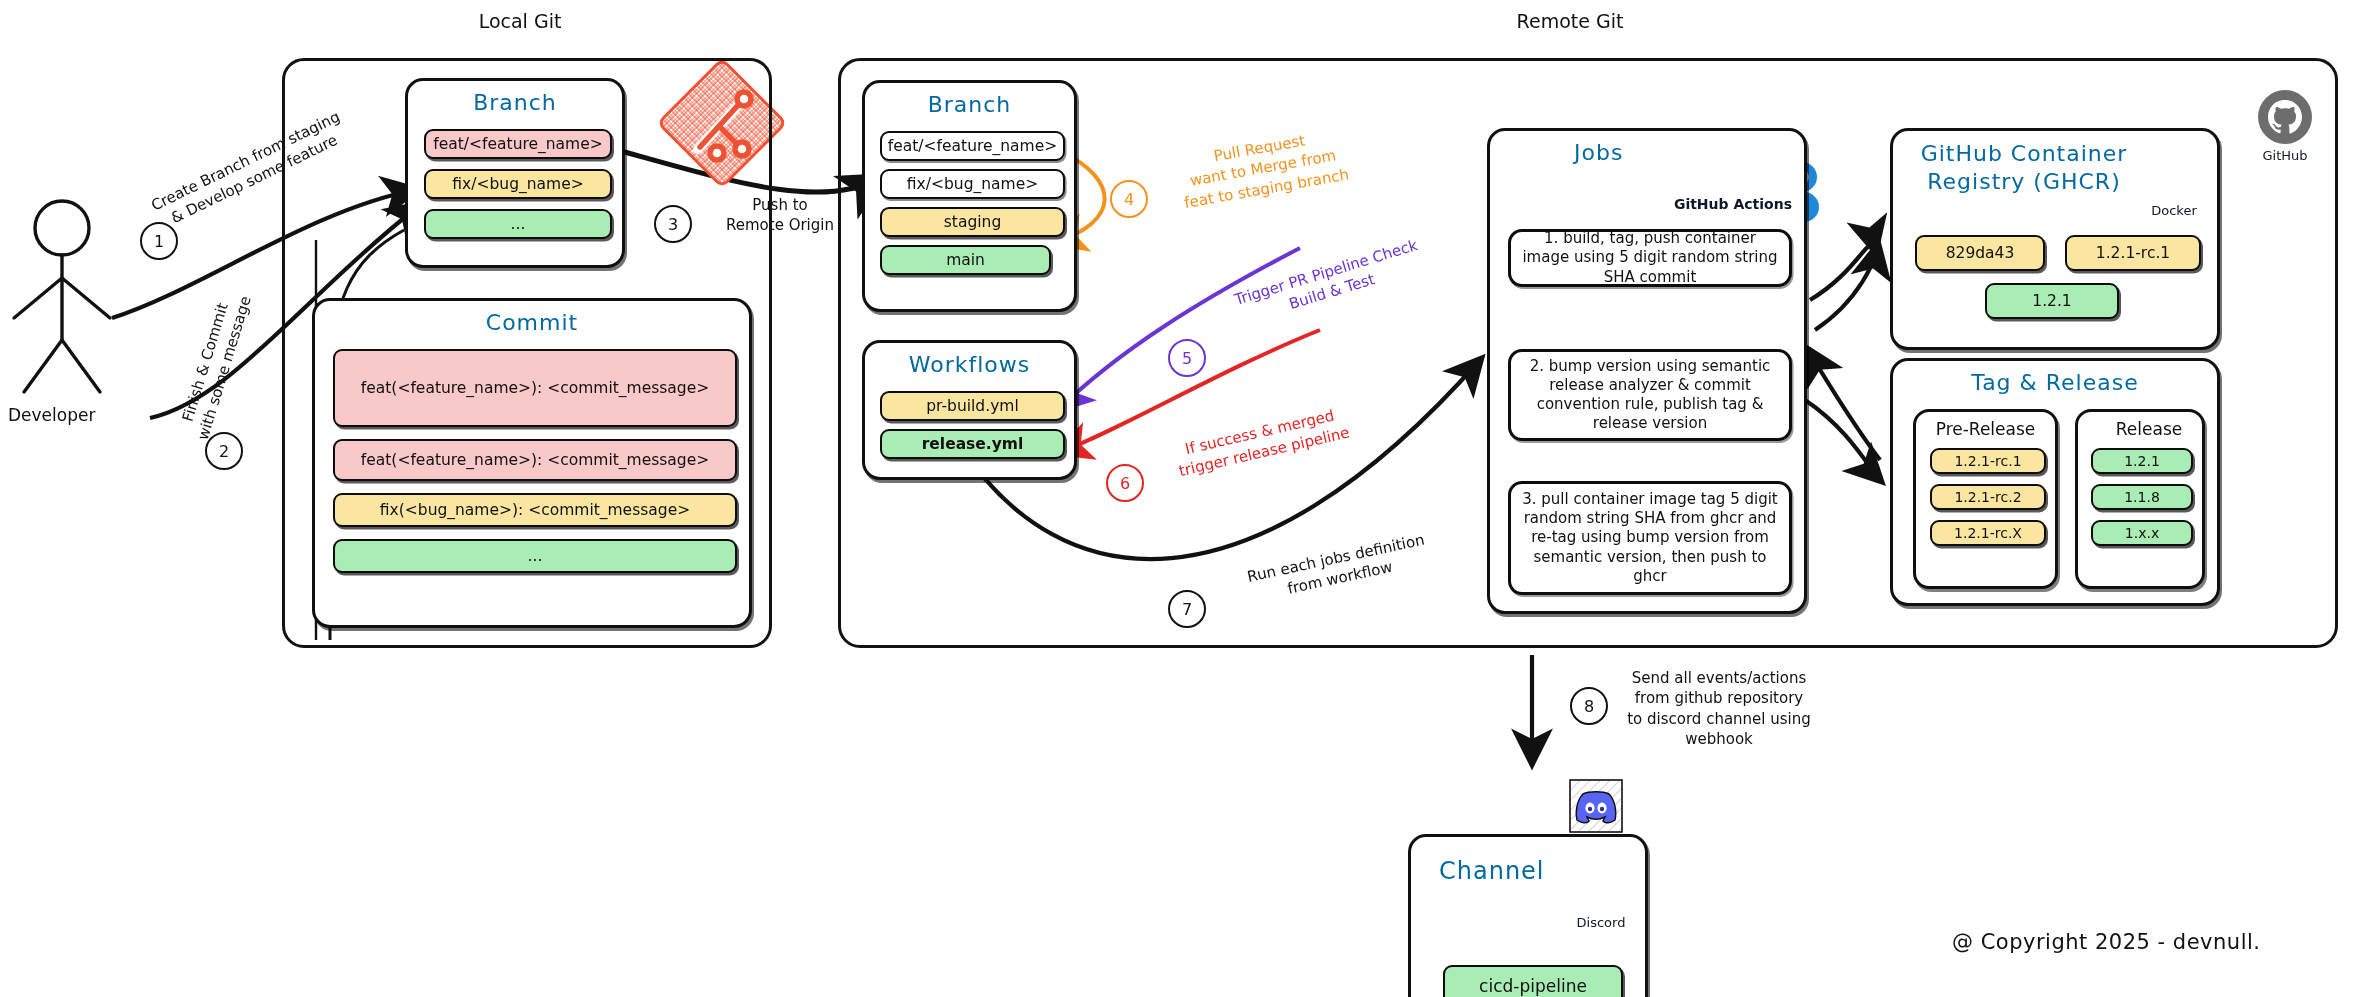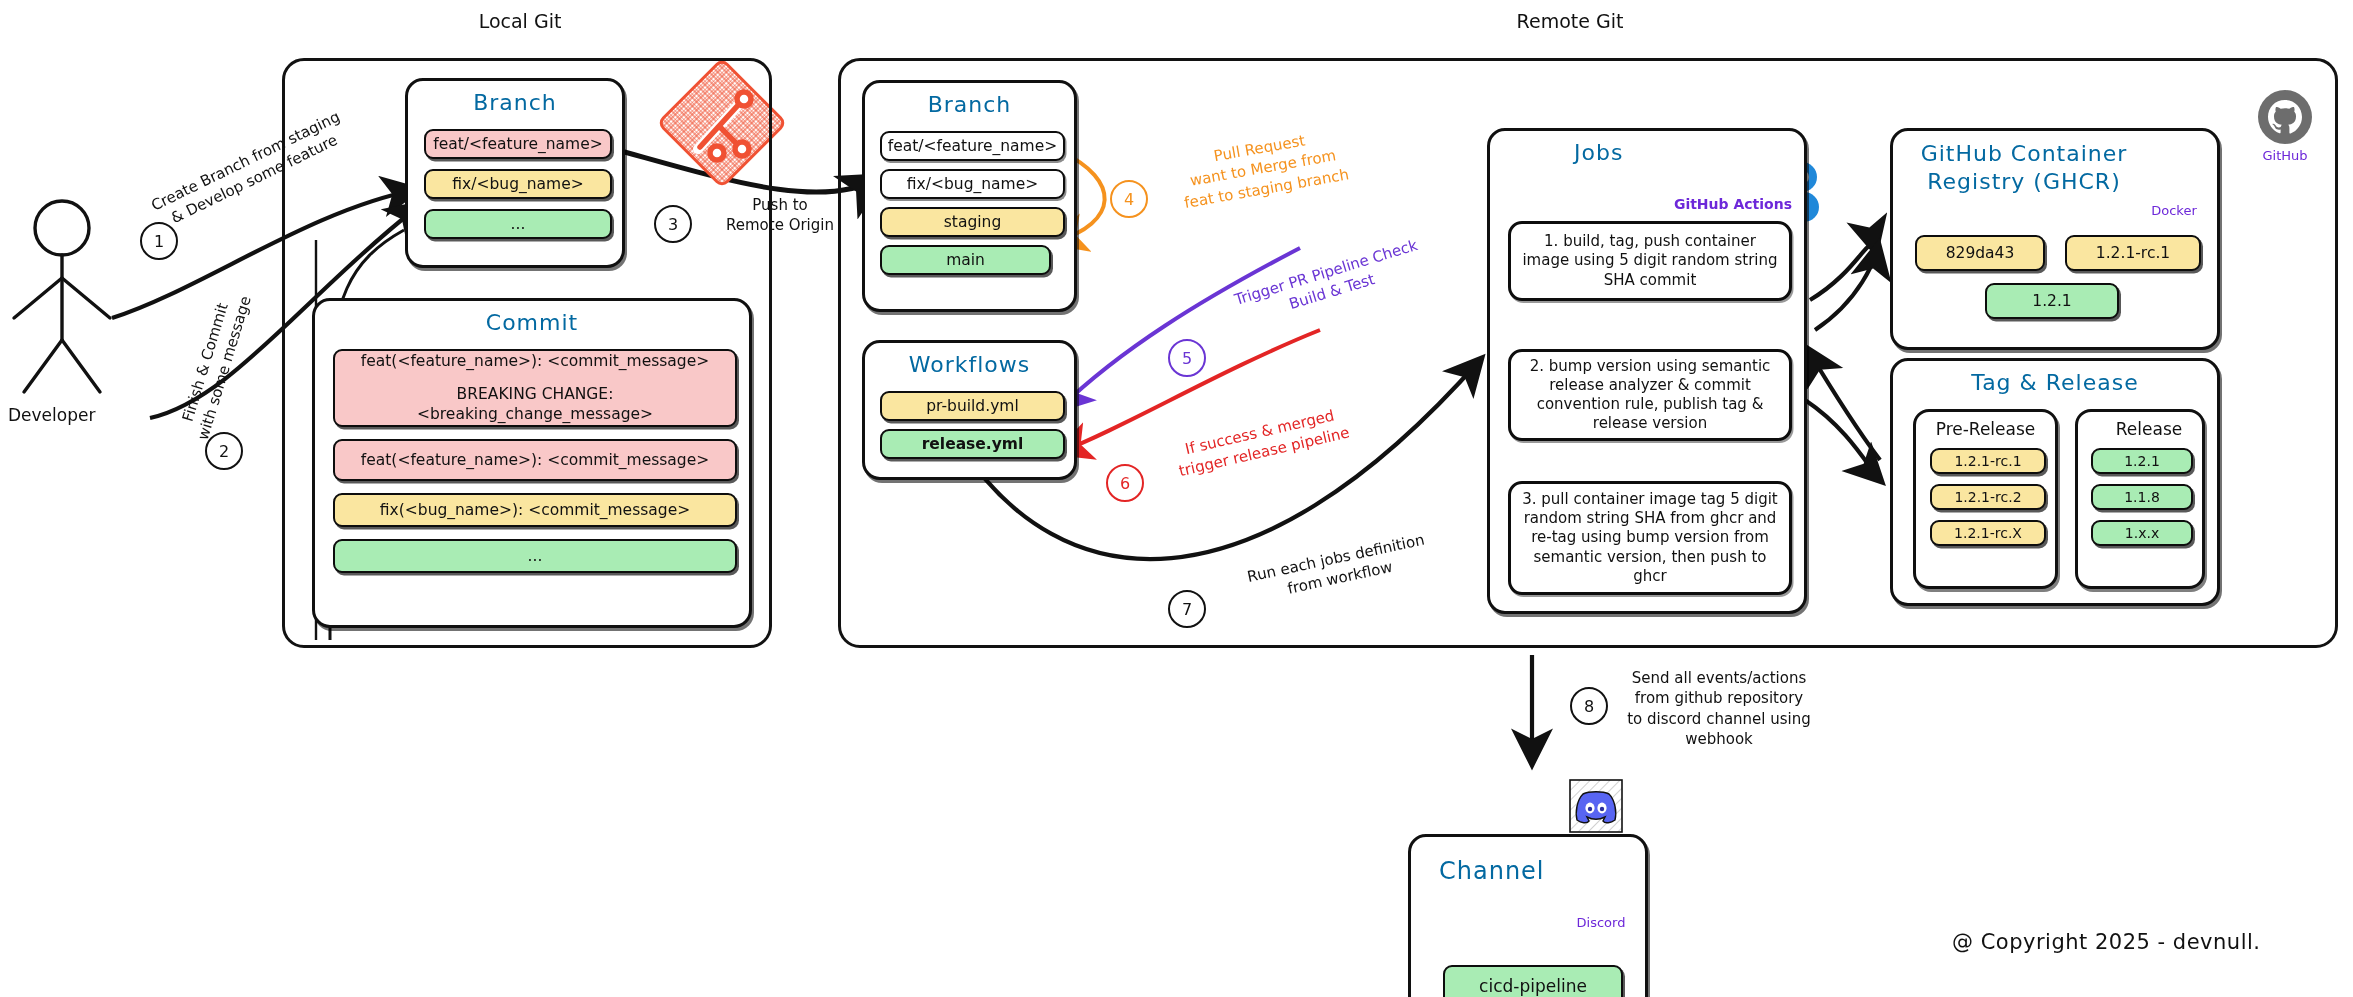--- a/index.html
+++ b/index.html
@@ -136,21 +136,21 @@
   
   .section-title {
     position: absolute;
     font-size: 19px;
     color: #111;
     text-align: center;
   }
   .logo-caption {
     position: absolute;
     font-size: 13px;
-    color: #6d28d9;
+    color: #0f172a;
     text-align: center;
     width: 100%;
   }
   .copyright {
     position: absolute;
     font-size: 21px;
     color: #111;
     letter-spacing: 0.5px;
   }
   .dev-label {
@@ -300,21 +300,20 @@
     <div class="panel-title">Branch</div>
     <div class="chip pink" style="position:absolute;left:16px;top:48px;width:188px;height:30px;">feat/&lt;feature_name&gt;</div>
     <div class="chip yellow" style="position:absolute;left:16px;top:88px;width:188px;height:30px;">fix/&lt;bug_name&gt;</div>
     <div class="chip green" style="position:absolute;left:16px;top:128px;width:188px;height:30px;">...</div>
   </div>
 
   <div class="panel" style="left:312px; top:298px; width:440px; height:330px;">
     <div class="panel-title">Commit</div>
     <div class="chip pink" style="position:absolute;left:18px;top:48px;width:404px;height:78px;flex-direction:column;gap:12px;">
       <span>feat(&lt;feature_name&gt;): &lt;commit_message&gt;</span>
-      <span>BREAKING CHANGE: &lt;breaking_change_message&gt;</span>
     </div>
     <div class="chip pink" style="position:absolute;left:18px;top:138px;width:404px;height:42px;">feat(&lt;feature_name&gt;): &lt;commit_message&gt;</div>
     <div class="chip yellow" style="position:absolute;left:18px;top:192px;width:404px;height:34px;">fix(&lt;bug_name&gt;): &lt;commit_message&gt;</div>
     <div class="chip green" style="position:absolute;left:18px;top:238px;width:404px;height:34px;">...</div>
   </div>
 
   <div class="panel" style="left:862px; top:80px; width:215px; height:232px;">
     <div class="panel-title">Branch</div>
     <div class="chip white" style="position:absolute;left:15px;top:48px;width:185px;height:30px;">feat/&lt;feature_name&gt;</div>
     <div class="chip white" style="position:absolute;left:15px;top:86px;width:185px;height:30px;">fix/&lt;bug_name&gt;</div>
@@ -324,21 +323,21 @@
 
   <div class="panel" style="left:862px; top:340px; width:215px; height:140px;">
     <div class="panel-title">Workflows</div>
     <div class="chip yellow" style="position:absolute;left:15px;top:48px;width:185px;height:30px;">pr-build.yml</div>
     <div class="chip green" style="position:absolute;left:15px;top:86px;width:185px;height:30px;font-weight:bold;">release.yml</div>
   </div>
 
   <div class="panel" style="left:1487px; top:128px; width:320px; height:486px;">
     <div class="panel-title" style="text-align:left;margin-left:84px;">Jobs</div>
     <div class="logo-caption" style="left:0;top:65px;width:320px;font-weight:bold;font-size:14px;text-align:right;padding-right:18px;box-sizing:border-box;">GitHub Actions</div>
-    <div class="job-step" style="position:absolute;left:18px;top:90px;width:284px;height:80px;">1. build, tag, push container image using 5 digit random string SHA commit</div>
+    <div class="job-step" style="position:absolute;left:18px;top:98px;width:284px;height:58px;">1. build, tag, push container image using 5 digit random string SHA commit</div>
     <div class="job-step" style="position:absolute;left:18px;top:218px;width:284px;height:92px;">2. bump version using semantic release analyzer &amp; commit convention rule, publish tag &amp; release version</div>
     <div class="job-step" style="position:absolute;left:18px;top:350px;width:284px;height:114px;">3. pull container image tag 5 digit random string SHA from ghcr and re-tag using bump version from semantic version, then push to ghcr</div>
   </div>
 
   <div class="panel" style="left:1890px; top:128px; width:330px; height:222px;">
     <div class="panel-title" style="width:250px;margin-left:6px;line-height:1.25;">GitHub Container Registry (GHCR)</div>
     <div class="logo-caption" style="left:236px;top:72px;width:90px;">Docker</div>
     <div class="chip yellow" style="position:absolute;left:22px;top:104px;width:130px;height:36px;">829da43</div>
     <div class="chip yellow" style="position:absolute;left:172px;top:104px;width:136px;height:36px;">1.2.1-rc.1</div>
     <div class="chip green" style="position:absolute;left:92px;top:152px;width:134px;height:36px;">1.2.1</div>

